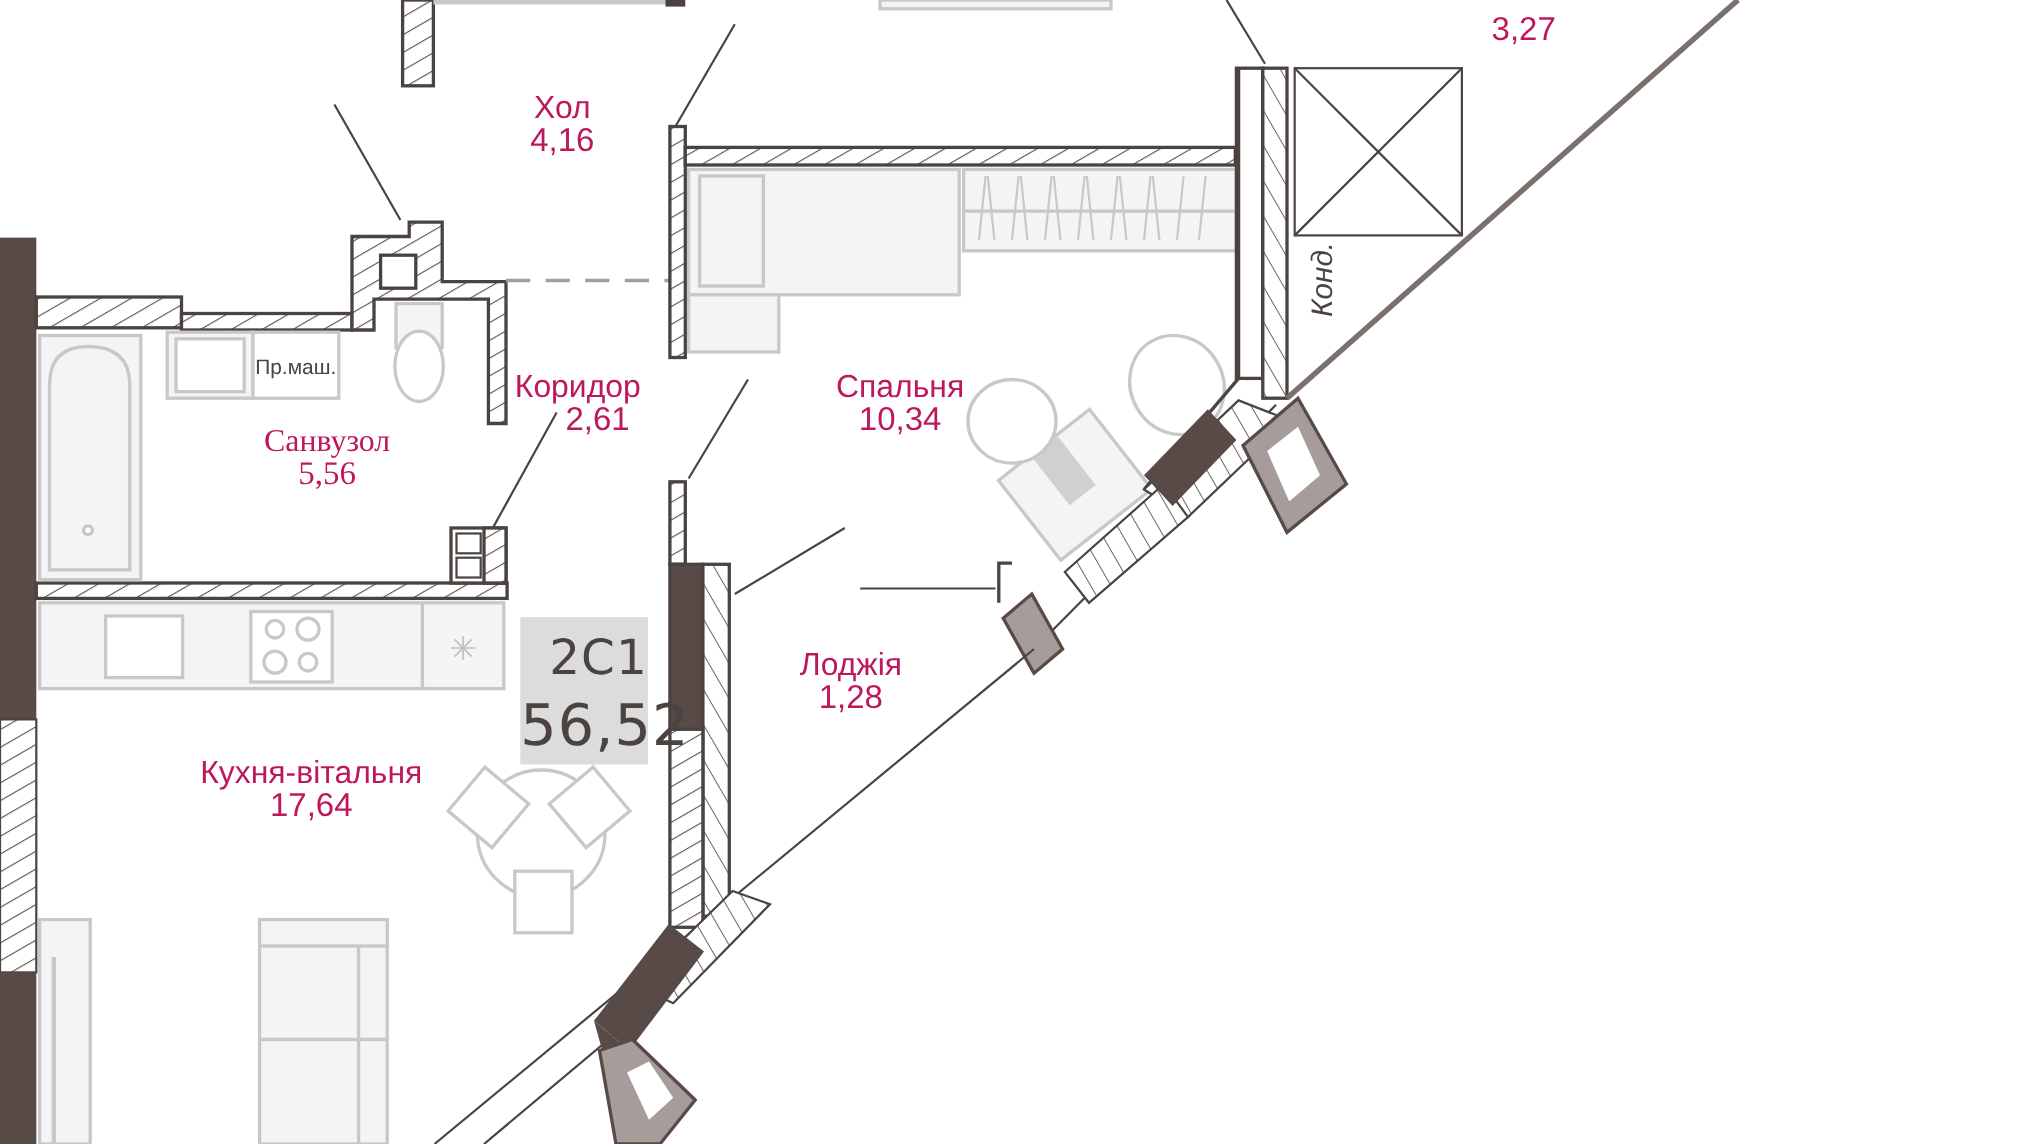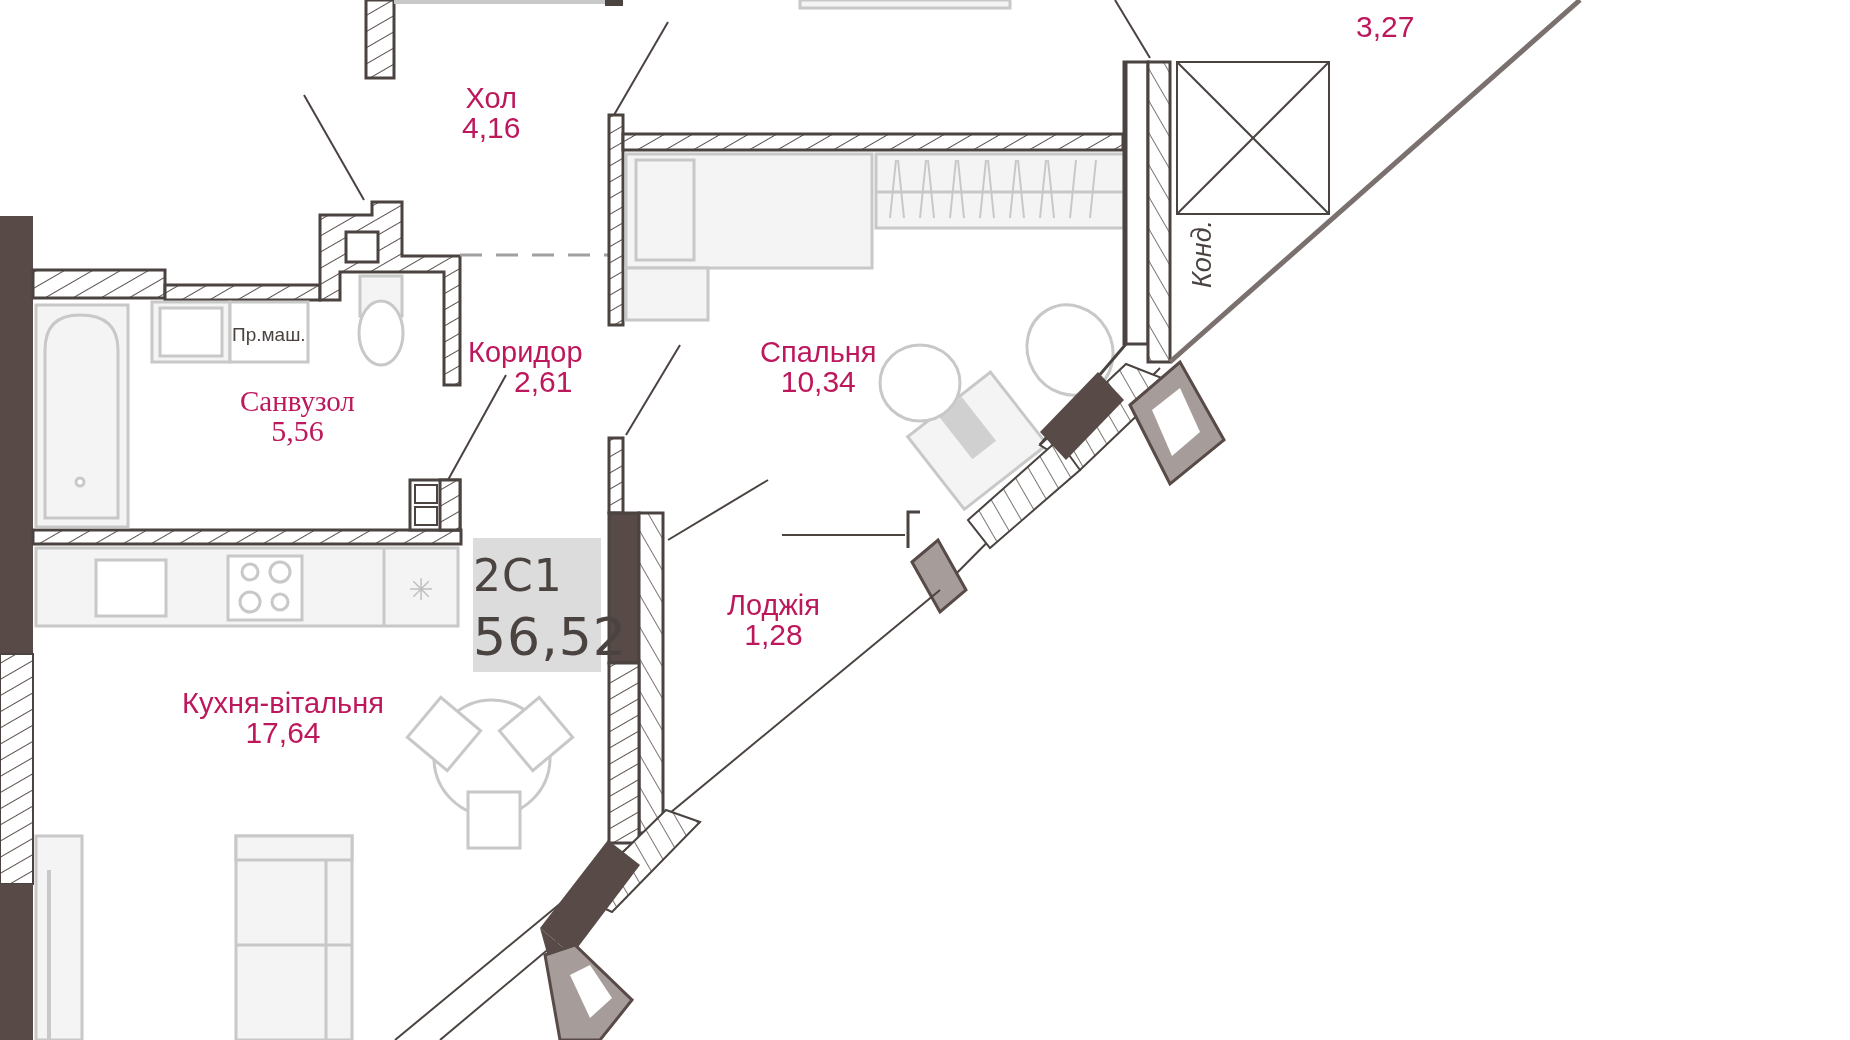--- a/index.html
+++ b/index.html
@@ -1,21 +1,21 @@
 <!DOCTYPE html>
 <html><head>
   <meta charset="utf-8">
   <style>
     html, body { margin: 0; padding: 0; background: #ffffff; }
     body { width: 1850px; height: 1040px; overflow: hidden; position: relative; font-family: "Liberation Sans", sans-serif; }
     #plan { position: absolute; left: 0; top: 0; width: 1850px; height: 1040px; }
     .room-label { position: absolute; color: #be185d; font-family: "Liberation Sans", sans-serif; text-align: center; line-height: 1; white-space: nowrap; }
     .room-name { font-size: 29px; display: block; }
     .room-area { font-size: 30px; display: block; }
-    .badge { position: absolute; left: 473px; top: 538px; width: 128px; height: 134px; background: #dcdcdc; color: #4a4340; text-align: left; }
+    .badge { position: absolute; left: 473px; top: 561px; width: 116px; height: 134px; background: #dcdcdc; color: #4a4340; text-align: right; }
     .badge .code { display: block; font-size: 44px; margin-top: 12px; letter-spacing: 1px; font-family: "DejaVu Sans", sans-serif; }
     .badge .area { display: block; font-size: 52px; margin-top: 6px; letter-spacing: 1px; font-family: "DejaVu Sans", sans-serif; }
     .small-tag { position: absolute; font-size: 19px; color: #4a4340; }
     .kond { position: absolute; left: 1178px; top: 195px; width: 48px; height: 118px; }
     .kond span { position: absolute; left: 50%; top: 50%; transform: translate(-50%, -50%) rotate(-90deg); font-size: 27px; font-style: italic; color: #4a4340; white-space: nowrap; }
   </style>
 </head>
 <body>
 
 <svg id="plan" viewBox="0 0 1850 1040" xmlns="http://www.w3.org/2000/svg">
@@ -171,21 +171,21 @@
     <line x1="940" y1="590" x2="395" y2="1040" stroke="#4a4340" stroke-width="2"></line>
     <line x1="700" y1="822" x2="440" y2="1040" stroke="#4a4340" stroke-width="2"></line>
     <polygon points="666,810 700,822 612,912 578,896" fill="url(#hatch2)" stroke="#4a4340" stroke-width="2"></polygon>
     <polygon points="608,840 640,865 572,955 540,928" fill="#574a47"></polygon>
     <polygon points="540,928 572,955 580,985 560,1000" fill="#574a47"></polygon>
     <polygon points="545,955 575,945 632,1000 600,1040 560,1040" fill="#a69d9b" stroke="#574a47" stroke-width="3"></polygon>
     <polygon points="570,975 590,965 612,998 590,1018" fill="#ffffff"></polygon>
   </g>
 </svg>
 
-<div class="room-label" style="left:462px; top:84px;">
+<div class="room-label" style="left:482px; top:84px;">
   <span class="room-name">Хол</span>
   <span class="room-area">4,16</span>
 </div>
 <div class="room-label" style="left:468px; top:338px;">
   <span class="room-name">Коридор</span>
   <span class="room-area" style="margin-left:36px;">2,61</span>
 </div>
 <div class="room-label" style="left:240px; top:387px;font-family:Liberation Serif, serif;">
   <span class="room-name">Санвузол</span>
   <span class="room-area">5,56</span>

